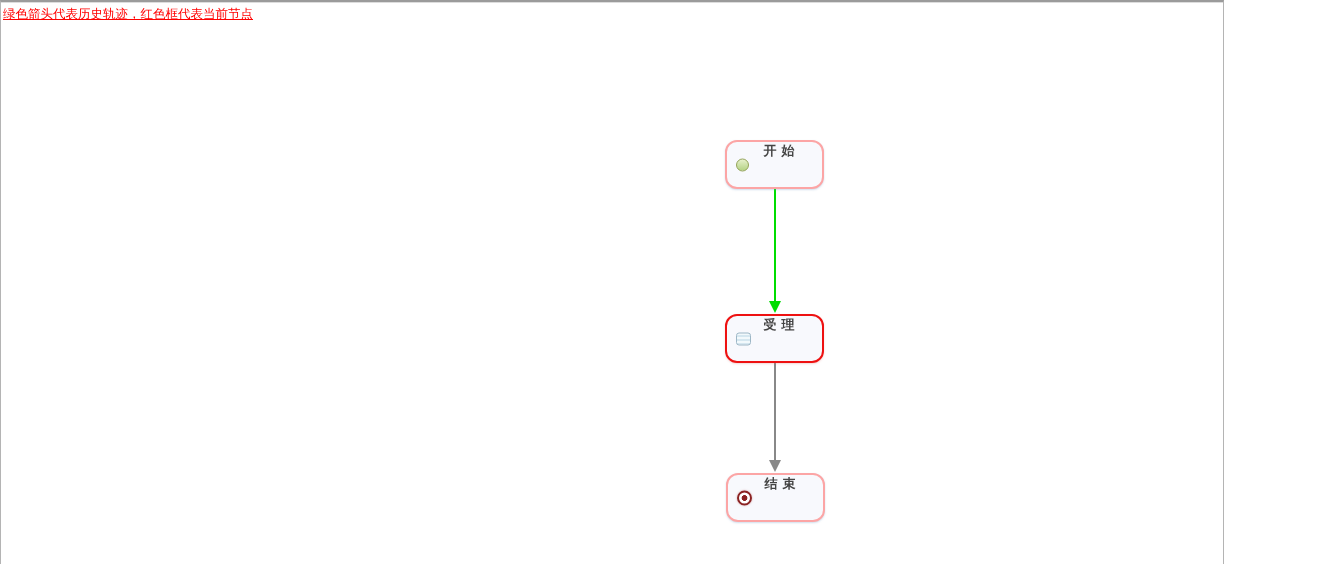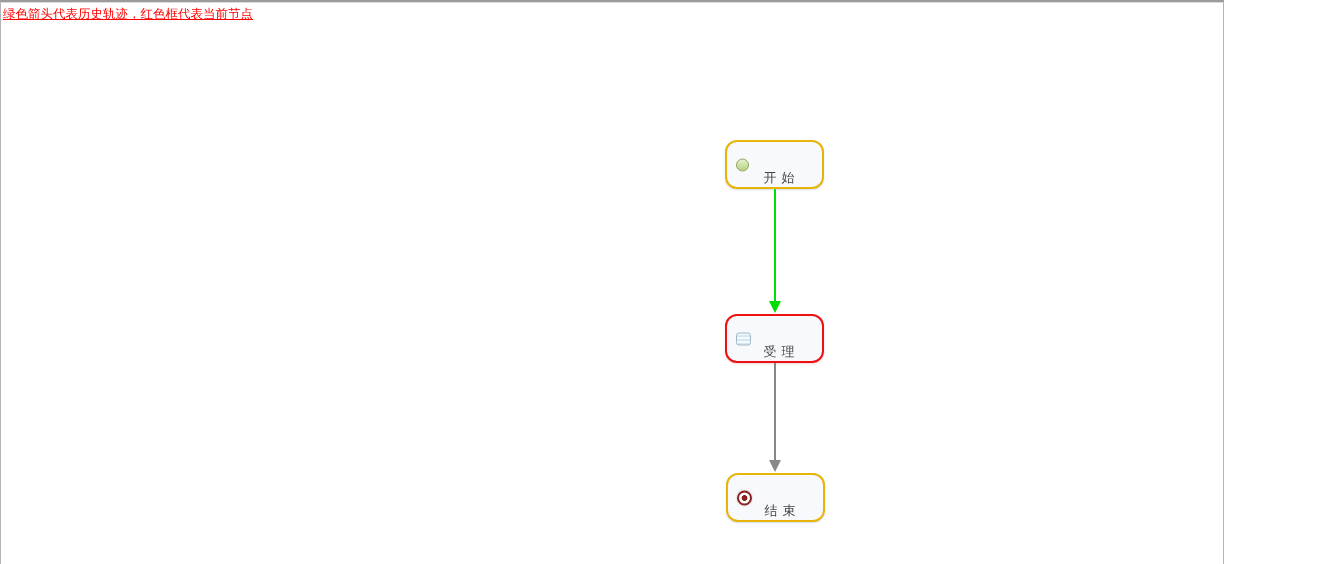--- a/index.html
+++ b/index.html
@@ -36,26 +36,27 @@
     top: 0;
     pointer-events: none;
   }
   .node {
     position: absolute;
     width: 99px;
     height: 49px;
     box-sizing: border-box;
     border-radius: 12px;
     background: #f8f9fd;
-    border: 2px solid #eab308;
+    border: 2px solid #fca5a5;
     display: flex;
-    align-items: flex-end;
+    align-items: flex-start;
     justify-content: center;
     cursor: pointer;
     box-shadow: 0 1px 2px rgba(120, 160, 200, 0.35);
+    font-weight: bold;
   }
   .node-start  { left: 724px; top: 138px; }
   .node-accept { left: 724px; top: 312px; border-color: #ee1111;
                  box-shadow: 0 1px 2px rgba(220, 120, 120, 0.3); }
   .node-end    { left: 725px; top: 471px; }
   .node-label {
     margin-left: 14px;
     font-size: 13px;
     letter-spacing: 5px;
     color: #444444;

